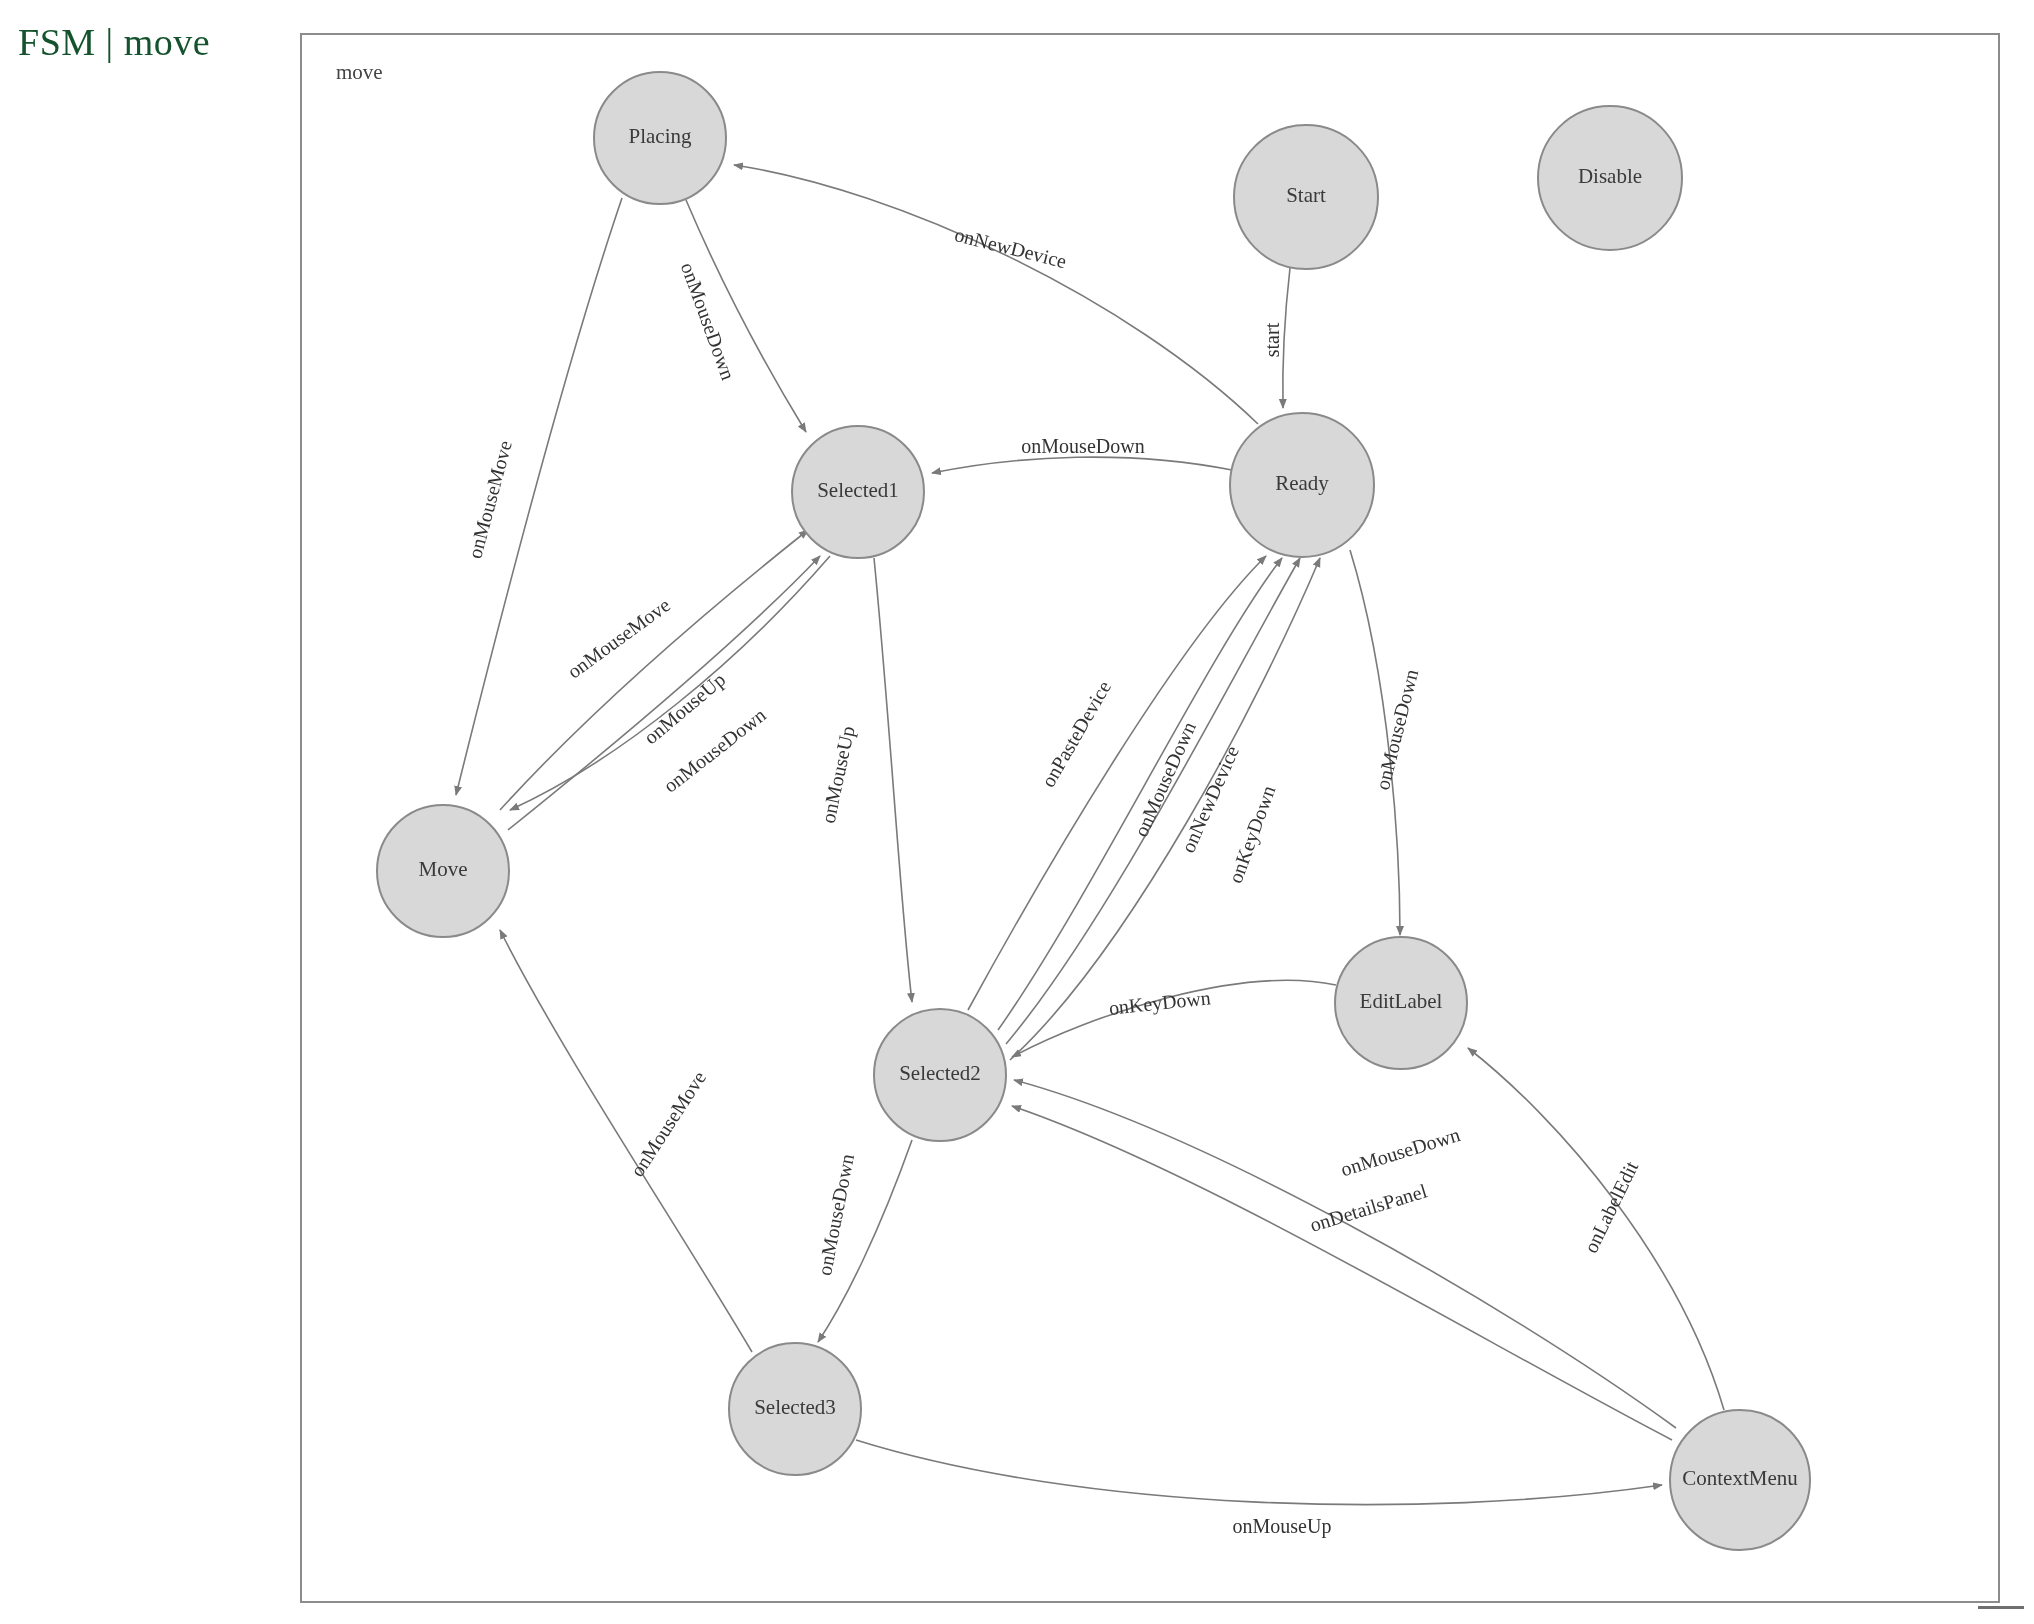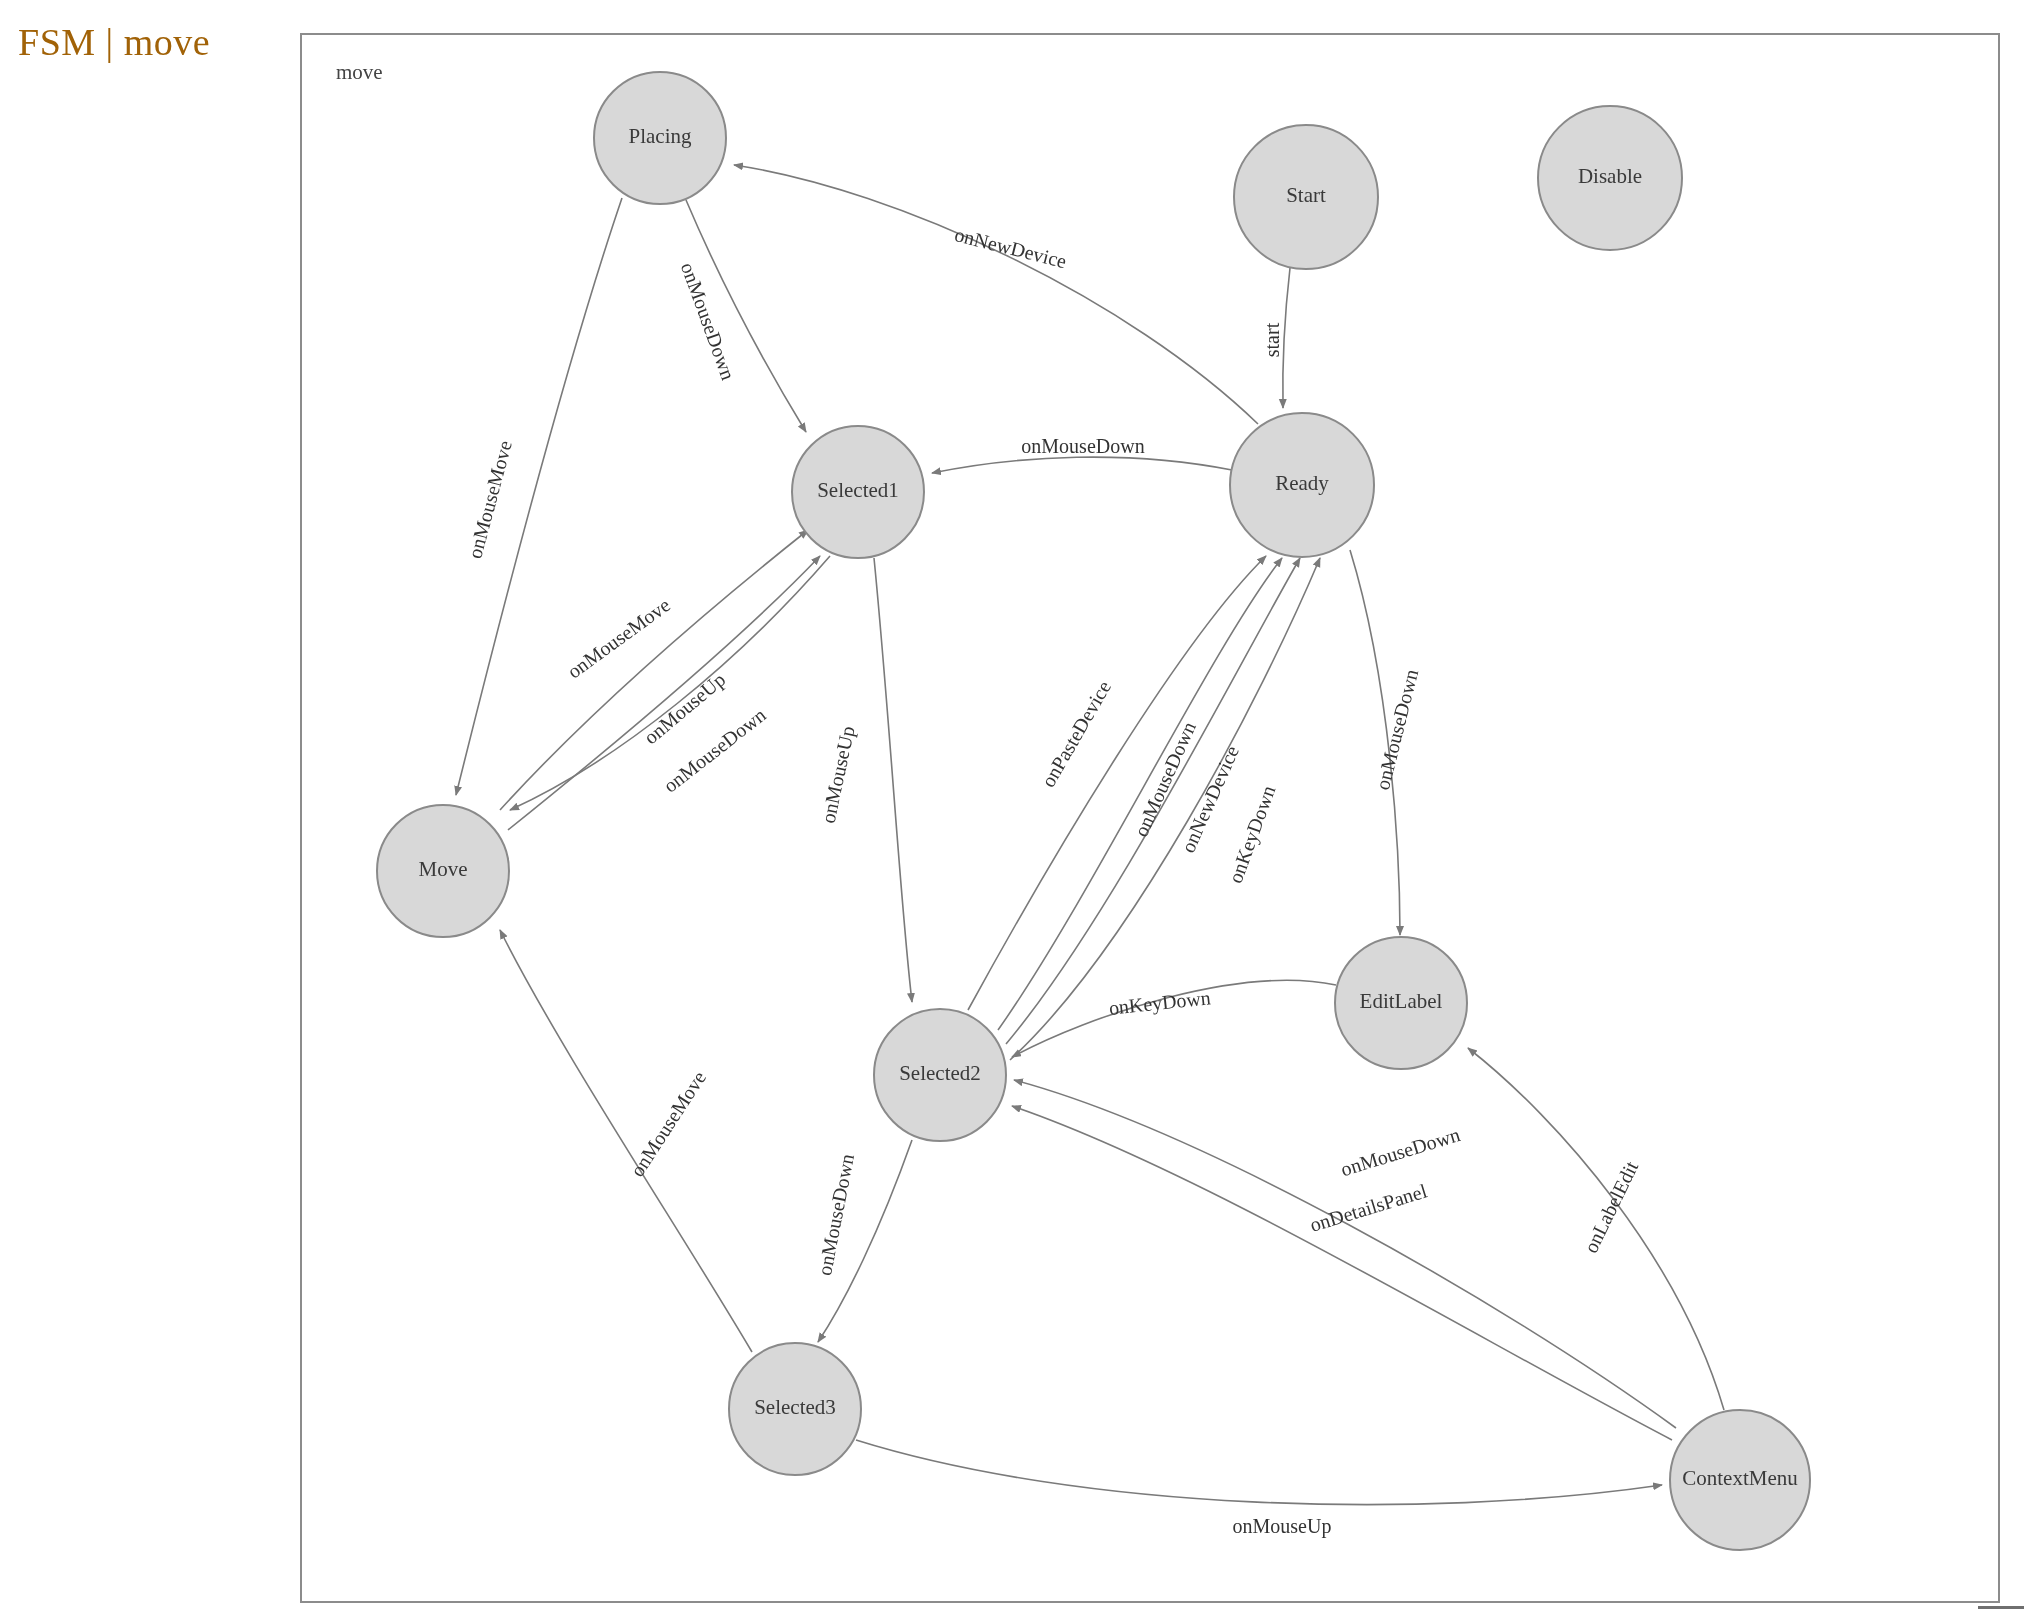--- a/index.html
+++ b/index.html
@@ -12,21 +12,21 @@
     height: 1624px;
     font-family: "Liberation Serif", serif;
     position: relative;
     overflow: hidden;
   }
   #page-title {
     position: absolute;
     left: 18px;
     top: 20px;
     font-size: 38px;
-    color: #a16207;
+    color: #14532d;
     font-family: "Liberation Serif", serif;
     letter-spacing: 0.5px;
     white-space: nowrap;
   }
   #diagram-frame {
     position: absolute;
     left: 300px;
     top: 33px;
     width: 1700px;
     height: 1570px;

